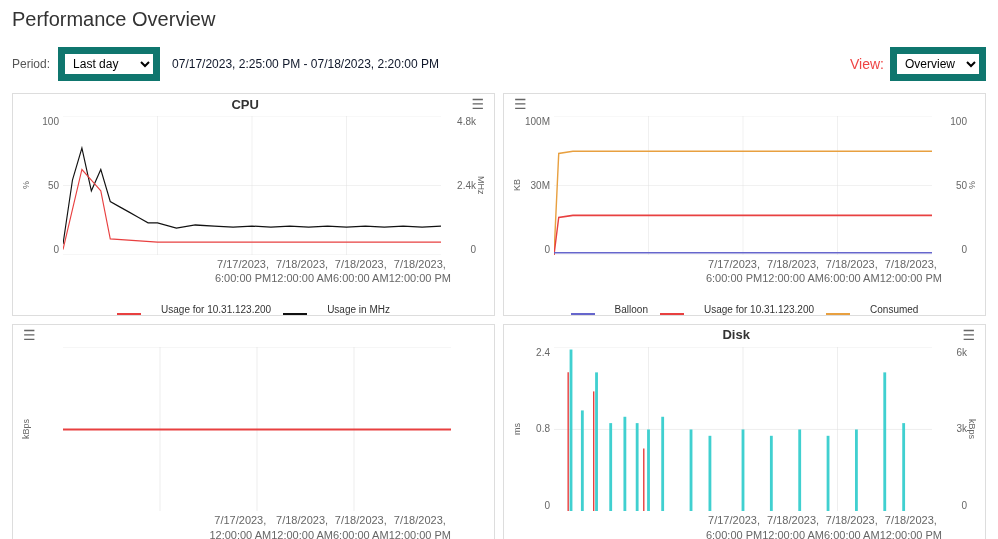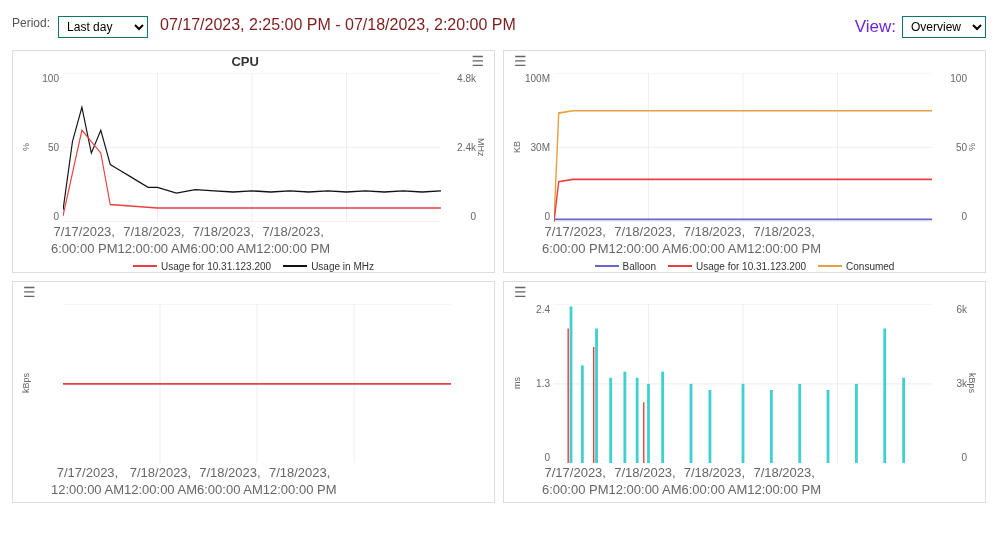--- a/index.html
+++ b/index.html
@@ -15,47 +15,48 @@
     .header {
       padding: 8px 12px 4px;
     }
     .header h1 {
       font-size: 20px;
       font-weight: normal;
       color: #333;
     }
     .controls {
       display: flex;
+      align-items: center;
       gap: 8px;
-      margin-top: 8px;
+      margin-top: 16px;
     }
     .controls label {
       font-size: 12px;
       color: #555;
     }
     .controls select {
       font-size: 12px;
       padding: 2px 4px;
-      border: 1px solid #0f766e;
+      border: 7px solid #0f766e;
       background: #fff;
     }
     .date-range {
-      font-size: 16px;
-      color: #7f1d1d;
+      font-size: 12px;
+      color: #0f172a;
       margin-left: 4px;
     }
     .view-control {
       margin-left: auto;
       display: flex;
       align-items: center;
       gap: 6px;
     }
     .view-control label {
-      font-size: 17px;
-      color: #6d28d9;
+      font-size: 14px;
+      color: #ef4444;
     }
     .charts-grid {
       display: grid;
       grid-template-columns: 1fr 1fr;
       grid-template-rows: 1fr 1fr;
       gap: 0;
       padding: 4px 8px;
       height: calc(539px - 70px);
     }
     .chart-panel {
@@ -125,60 +126,62 @@
     .chart-svg-area {
       flex: 1;
       position: relative;
     }
     .chart-svg-area svg {
       width: 100%;
       height: 100%;
     }
     .x-axis {
       display: flex;
-      justify-content: flex-start;
+      justify-content: flex-end;
       margin-left: 30px;
       margin-right: 35px;
-      font-size: 13px;
+      font-size: 11px;
       color: #666;
       margin-top: 2px;
     }
     .x-axis-label {
       text-align: center;
       line-height: 1.3;
     }
     .legend {
       display: flex;
       align-items: center;
       gap: 12px;
       justify-content: center;
       margin-top: 3px;
       font-size: 10px;
       color: #333;
     }
     .legend-item {
       display: flex;
-      align-items: center;
-      gap: 4px;
+      align-items: flex-end;
+      gap: 20px;
+      margin-top: 15px;
     }
     .legend-line {
       width: 24px;
       height: 2px;
     }
     .right-label-unit {
       font-size: 9px;
       color: #666;
       writing-mode: vertical-rl;
       text-orientation: mixed;
     }
   </style>
 </head>
 <body>
 
 <div class="header">
+  <h1>Performance Overview</h1>
   <div class="controls">
     <label>Period:</label>
     <select>
       <option>Last day</option>
       <option>Last week</option>
       <option>Last month</option>
     </select>
     <span class="date-range">07/17/2023, 2:25:00 PM - 07/18/2023, 2:20:00 PM</span>
     <div class="view-control">
       <label>View:</label>
@@ -341,29 +344,30 @@
       <div class="x-axis-label">7/17/2023,<br>12:00:00 AM</div>
       <div class="x-axis-label">7/18/2023,<br>12:00:00 AM</div>
       <div class="x-axis-label">7/18/2023,<br>6:00:00 AM</div>
       <div class="x-axis-label">7/18/2023,<br>12:00:00 PM</div>
     </div>
     <div class="legend"></div>
   </div>
 
   <div class="chart-panel">
     <div class="chart-title-row">
+      <div class="chart-title">Disk</div>
       <div class="chart-menu-icon">☰</div>
     </div>
     <div class="chart-area">
       <div class="y-axis-label-container">
         <span class="y-axis-label">ms</span>
       </div>
       <div class="y-axis-left">
         <span>2.4</span>
-        <span>1.3</span>
+        <span>0.8</span>
         <span>0</span>
       </div>
       <div class="chart-svg-area">
         <svg viewBox="0 0 400 130" preserveAspectRatio="none">
           <line x1="0" y1="0" x2="400" y2="0" stroke="#e0e0e0" stroke-width="0.5"></line>
           <line x1="0" y1="65" x2="400" y2="65" stroke="#e0e0e0" stroke-width="0.5"></line>
           <line x1="0" y1="130" x2="400" y2="130" stroke="#e0e0e0" stroke-width="0.5"></line>
           <line x1="100" y1="0" x2="100" y2="130" stroke="#e0e0e0" stroke-width="0.5"></line>
           <line x1="200" y1="0" x2="200" y2="130" stroke="#e0e0e0" stroke-width="0.5"></line>
           <line x1="300" y1="0" x2="300" y2="130" stroke="#e0e0e0" stroke-width="0.5"></line>

